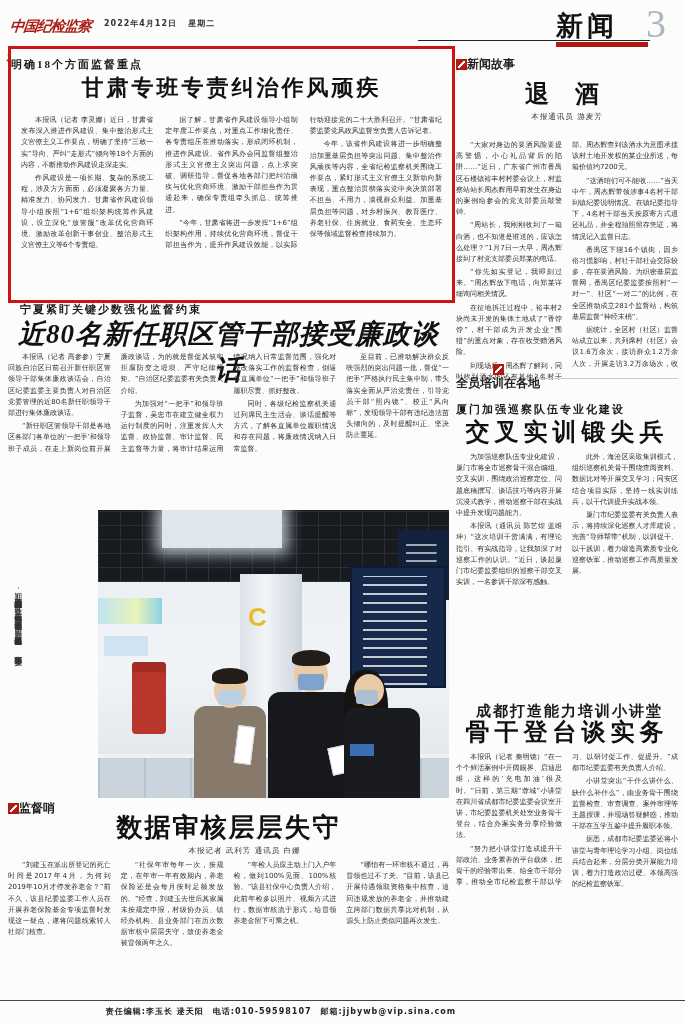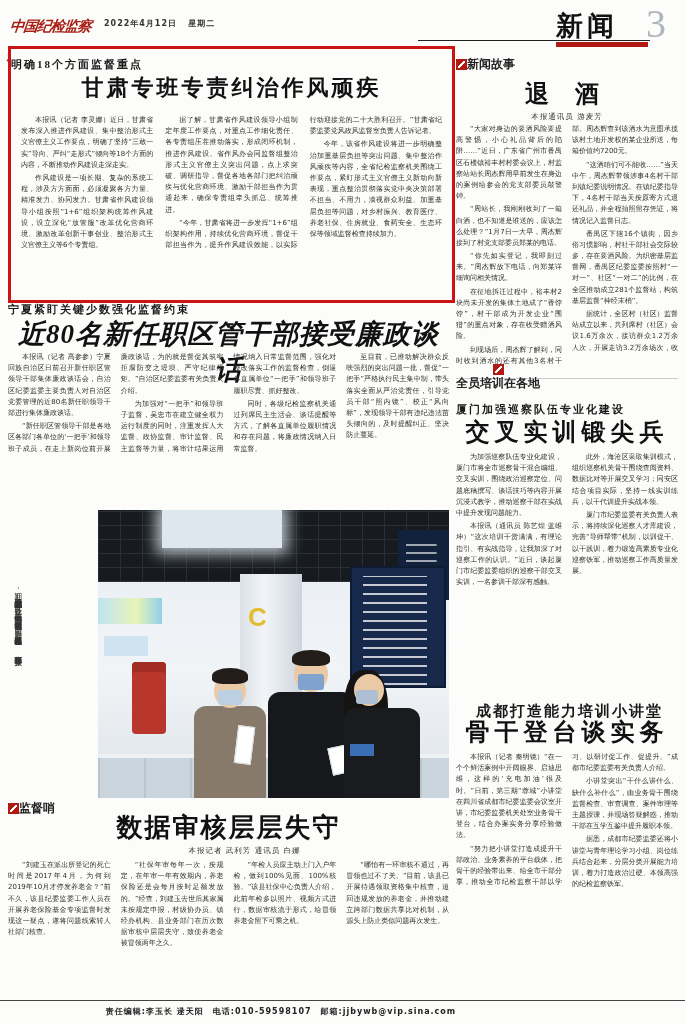--- a/index.html
+++ b/index.html
@@ -32,21 +32,21 @@
   .cols4{column-count:4;column-gap:10px;}
   .cols2{column-count:2;column-gap:10px;}
 
   
   .red-box{left:8px;top:46px;width:441px;height:251px;border:3px solid #cc1414;background:#fcfcfa;}
   .red-box .kicker{position:absolute;left:0;right:0;top:8px;}
   .red-box .headline{position:absolute;left:0;right:0;top:24px;font-size:22px;letter-spacing:3px;}
   .red-box .bodycols{position:absolute;left:10px;right:10px;top:66px;bottom:6px;}
 
   
-  .nx-kicker{left:8px;top:302px;width:441px;}
+  .nx-kicker{left:20px;top:302px;width:441px;}
   .nx-headline{left:8px;top:316px;width:441px;font-size:27px;letter-spacing:1px;font-style:italic;}
   .nx-body{left:8px;top:352px;width:441px;height:154px;}
 
   
   .photo-wrap{left:8px;top:510px;width:441px;height:290px;}
   .v-caption{position:absolute;left:2px;top:76px;width:84px;height:168px;
     writing-mode:vertical-lr;font-size:7.5px;line-height:2.1;color:#333;text-align:left;
     font-family:"Liberation Serif",serif;}
   .v-caption .credit{font-weight:bold;margin-top:10px;display:inline-block;}
   .photo{position:absolute;left:90px;top:0;width:351px;height:288px;overflow:hidden;
@@ -90,21 +90,21 @@
     background:linear-gradient(135deg,transparent 40%,#fff 40% 58%,transparent 58%);}
   .wp-label{left:8px;top:800px;}
   .wp-headline{left:8px;top:810px;width:441px;font-size:26px;letter-spacing:2px;}
   .wp-byline{left:24px;top:846px;width:441px;}
   .wp-body{left:8px;top:860px;width:441px;height:138px;}
 
   
   .rc-label-news{left:456px;top:56px;}
   .ns-headline{left:456px;top:78px;width:222px;font-size:24px;letter-spacing:10px;}
   .ns-byline{left:456px;top:112px;width:222px;}
-  .ns-body{left:456px;top:124px;width:222px;height:246px;}
+  .ns-body{left:456px;top:140px;width:222px;height:246px;}
   .rc-divider1{left:456px;top:378px;width:222px;border-top:1px solid #ccc;}
   .rc-label-training{left:456px;top:364px;flex-direction:column;}
   .xm-kicker{left:456px;top:402px;width:222px;font-size:11px;}
   .xm-headline{left:456px;top:416px;width:222px;font-size:24px;letter-spacing:5px;}
   .xm-body{left:456px;top:452px;width:222px;height:244px;}
   .cd-kicker{left:476px;top:702px;width:222px;font-size:15px;}
   .cd-headline{left:456px;top:716px;width:222px;font-size:24px;letter-spacing:5px;}
   .cd-body{left:456px;top:752px;width:222px;height:244px;}
 
   

